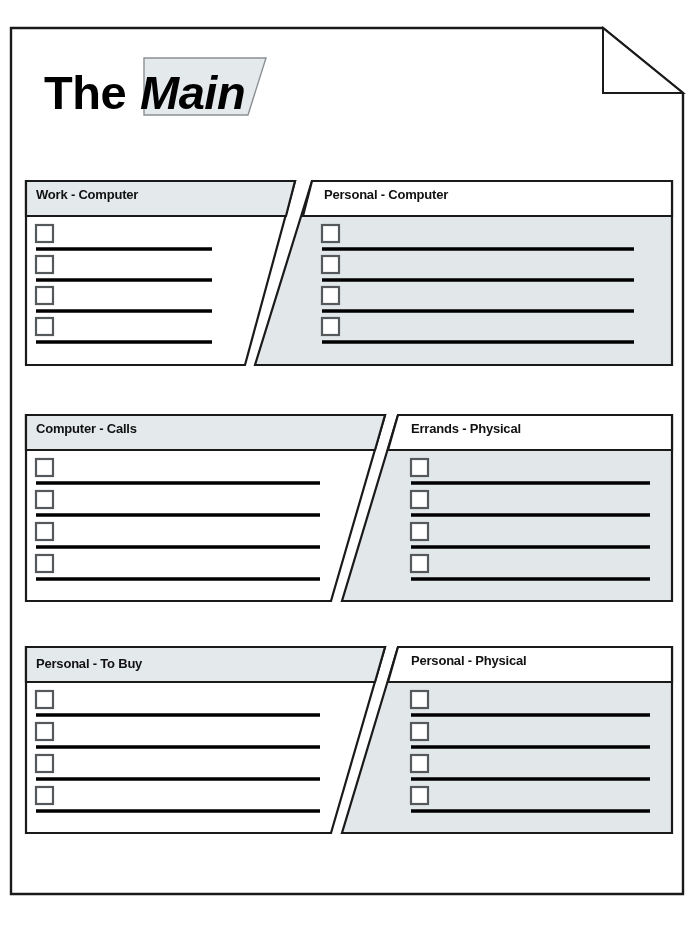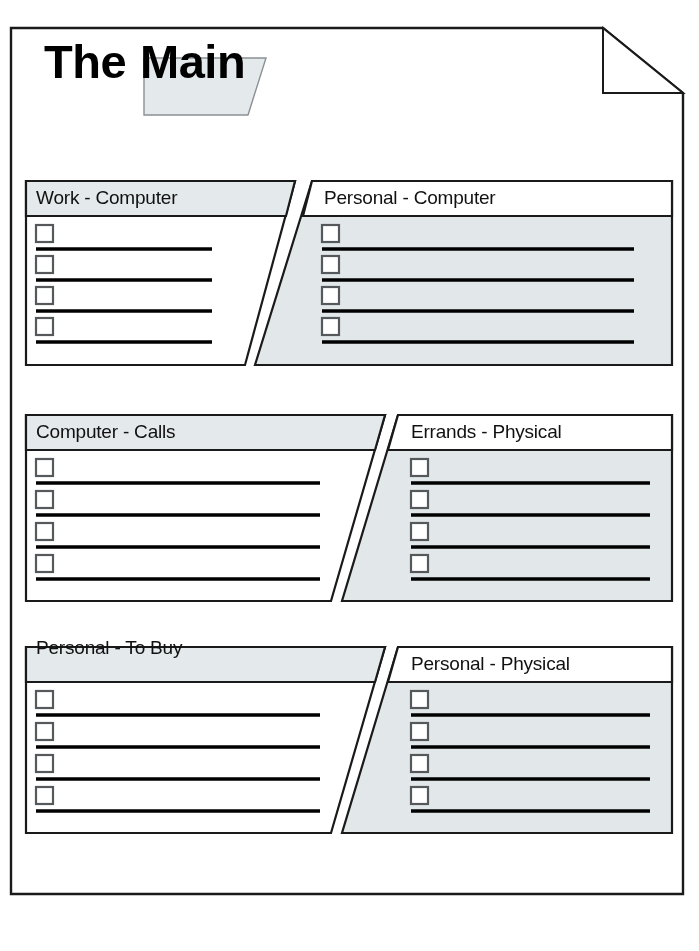--- a/index.html
+++ b/index.html
@@ -16,48 +16,49 @@
   }
   #sheet {
     position: absolute;
     left: 0; top: 0;
     width: 699px;
     height: 951px;
   }
   .page-title {
     position: absolute;
     left: 44px;
-    top: 38px;
+    top: 69px;
     font-size: 47px;
     font-weight: 700;
     letter-spacing: -0.5px;
     color: #000000;
     white-space: nowrap;
     line-height: 1;
     display: flex;
     align-items: baseline;
     z-index: 5;
   }
   .title-word {
     position: relative;
     z-index: 2;
   }
   .title-highlight {
     position: relative;
     z-index: 2;
     padding: 0 10px 0 8px;
     margin: 0 2px 0 6px;
+    font-style: italic;
   }
   .title-tail {
     margin-left: 8px;
   }
   .card-title {
     position: absolute;
-    font-size: 19px;
-    font-weight: 400;
+    font-size: 13px;
+    font-weight: 700;
     color: #111111;
     white-space: nowrap;
     letter-spacing: -0.2px;
     z-index: 6;
   }
 </style>
 </head>
 <body>
 
 <svg id="sheet" viewBox="0 0 699 951" width="699" height="951" xmlns="http://www.w3.org/2000/svg">
@@ -162,14 +163,14 @@
 
 <div class="page-title">
   <span class="title-word">The</span>
   <span class="title-highlight">Main</span>
 </div>
 
 <div class="card-title" style="left:36px; top:187px;">Work - Computer</div>
 <div class="card-title" style="left:324px; top:187px;">Personal - Computer</div>
 <div class="card-title" style="left:36px; top:421px;">Computer - Calls</div>
 <div class="card-title" style="left:411px; top:421px;">Errands - Physical</div>
-<div class="card-title" style="left:36px; top:637px;">Personal - To Buy</div>
+<div class="card-title" style="left:36px; top:656px;">Personal - To Buy</div>
 <div class="card-title" style="left:411px; top:653px;">Personal - Physical</div>
 
 </body></html>

